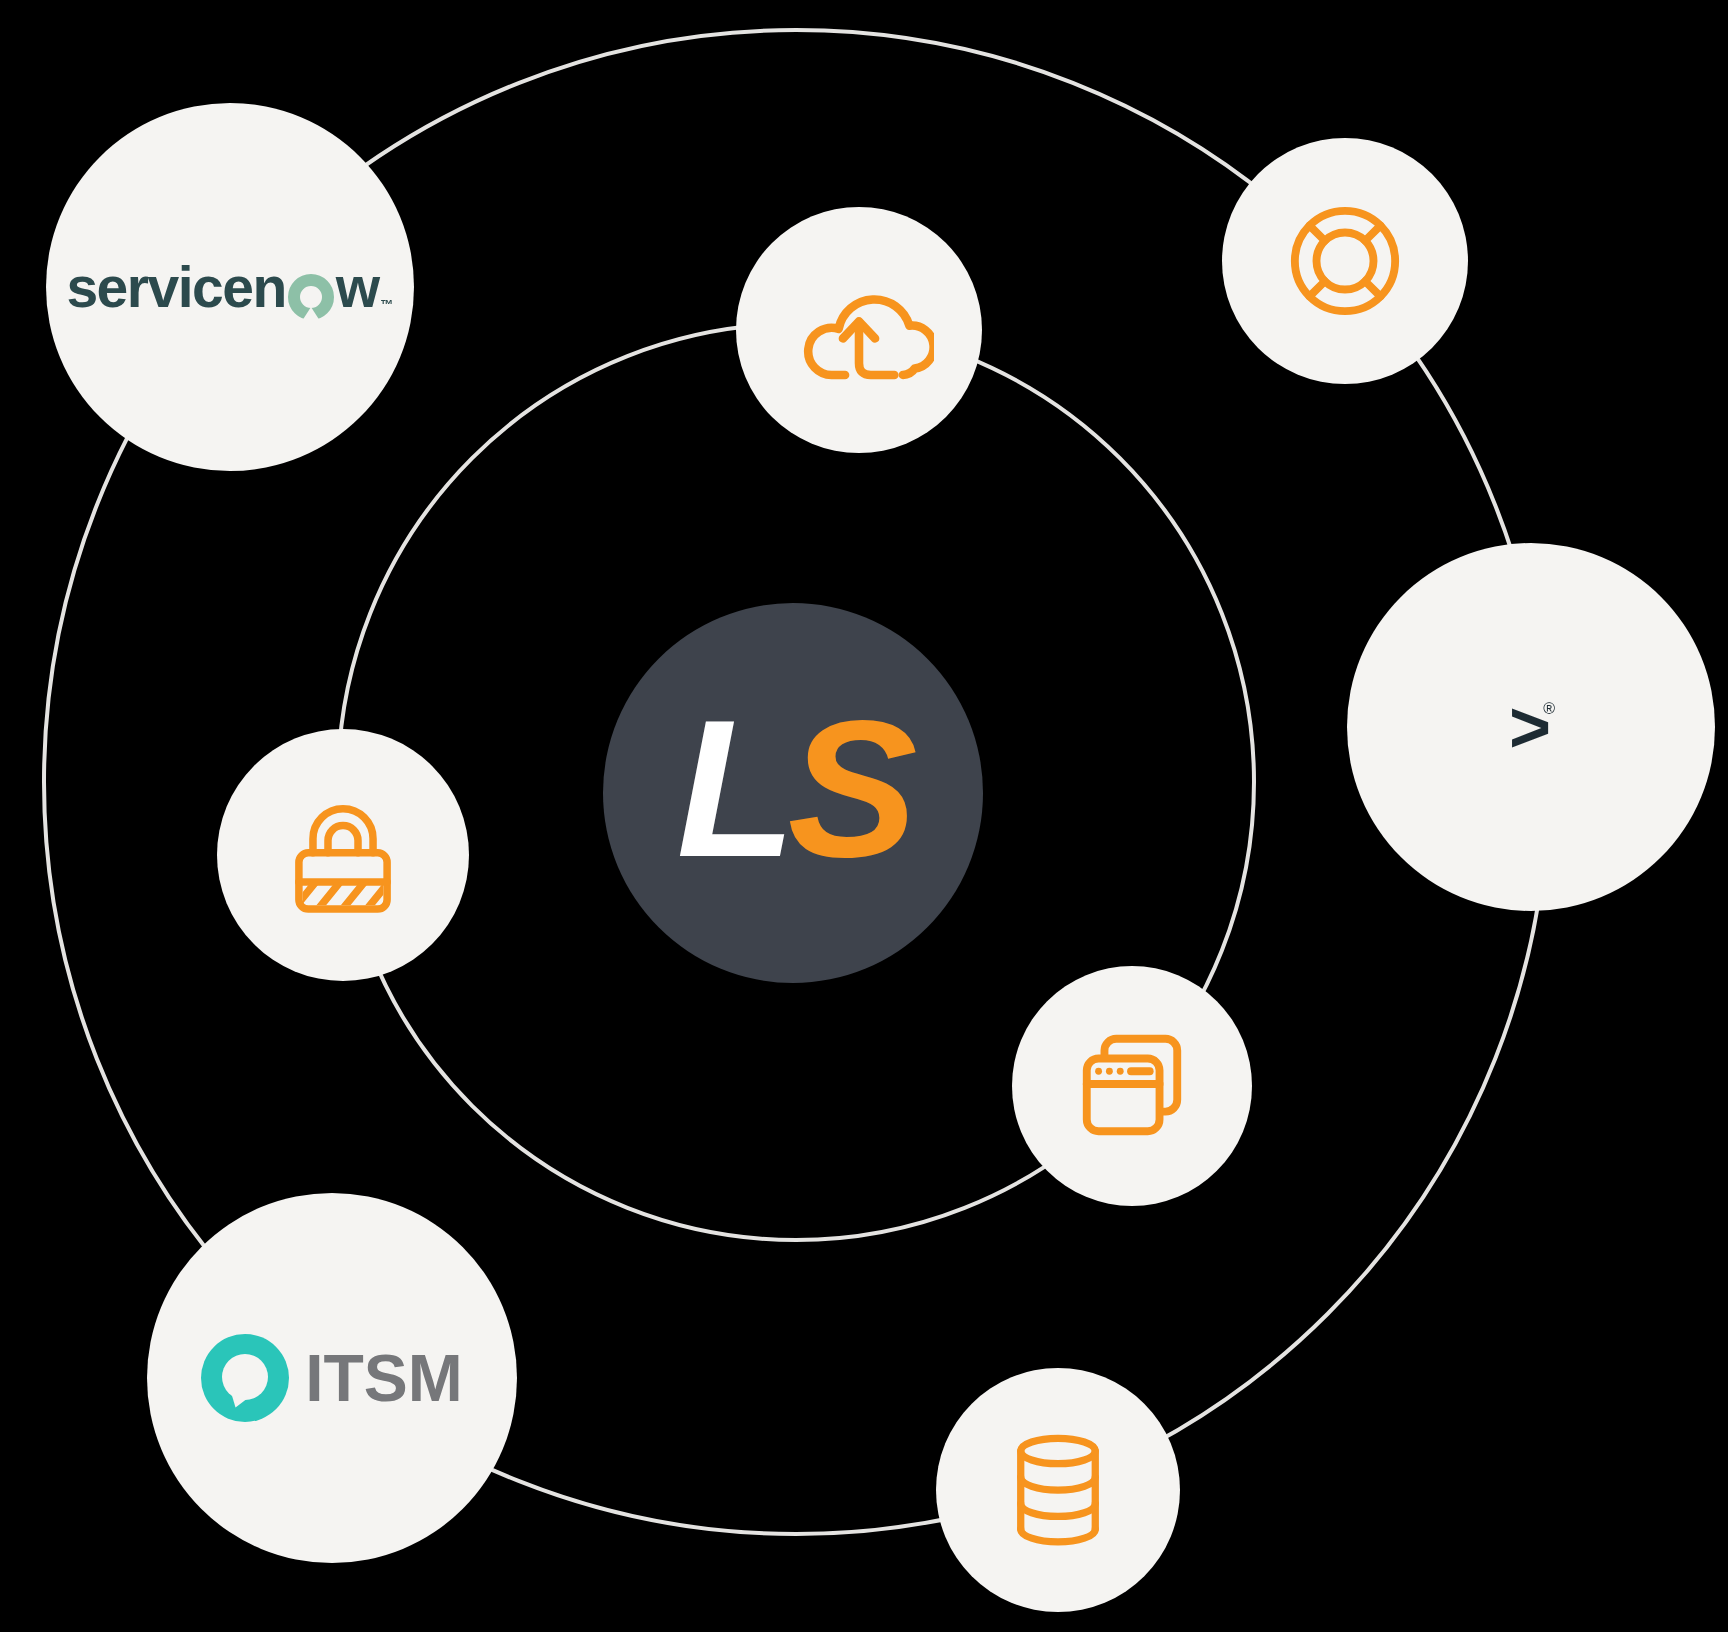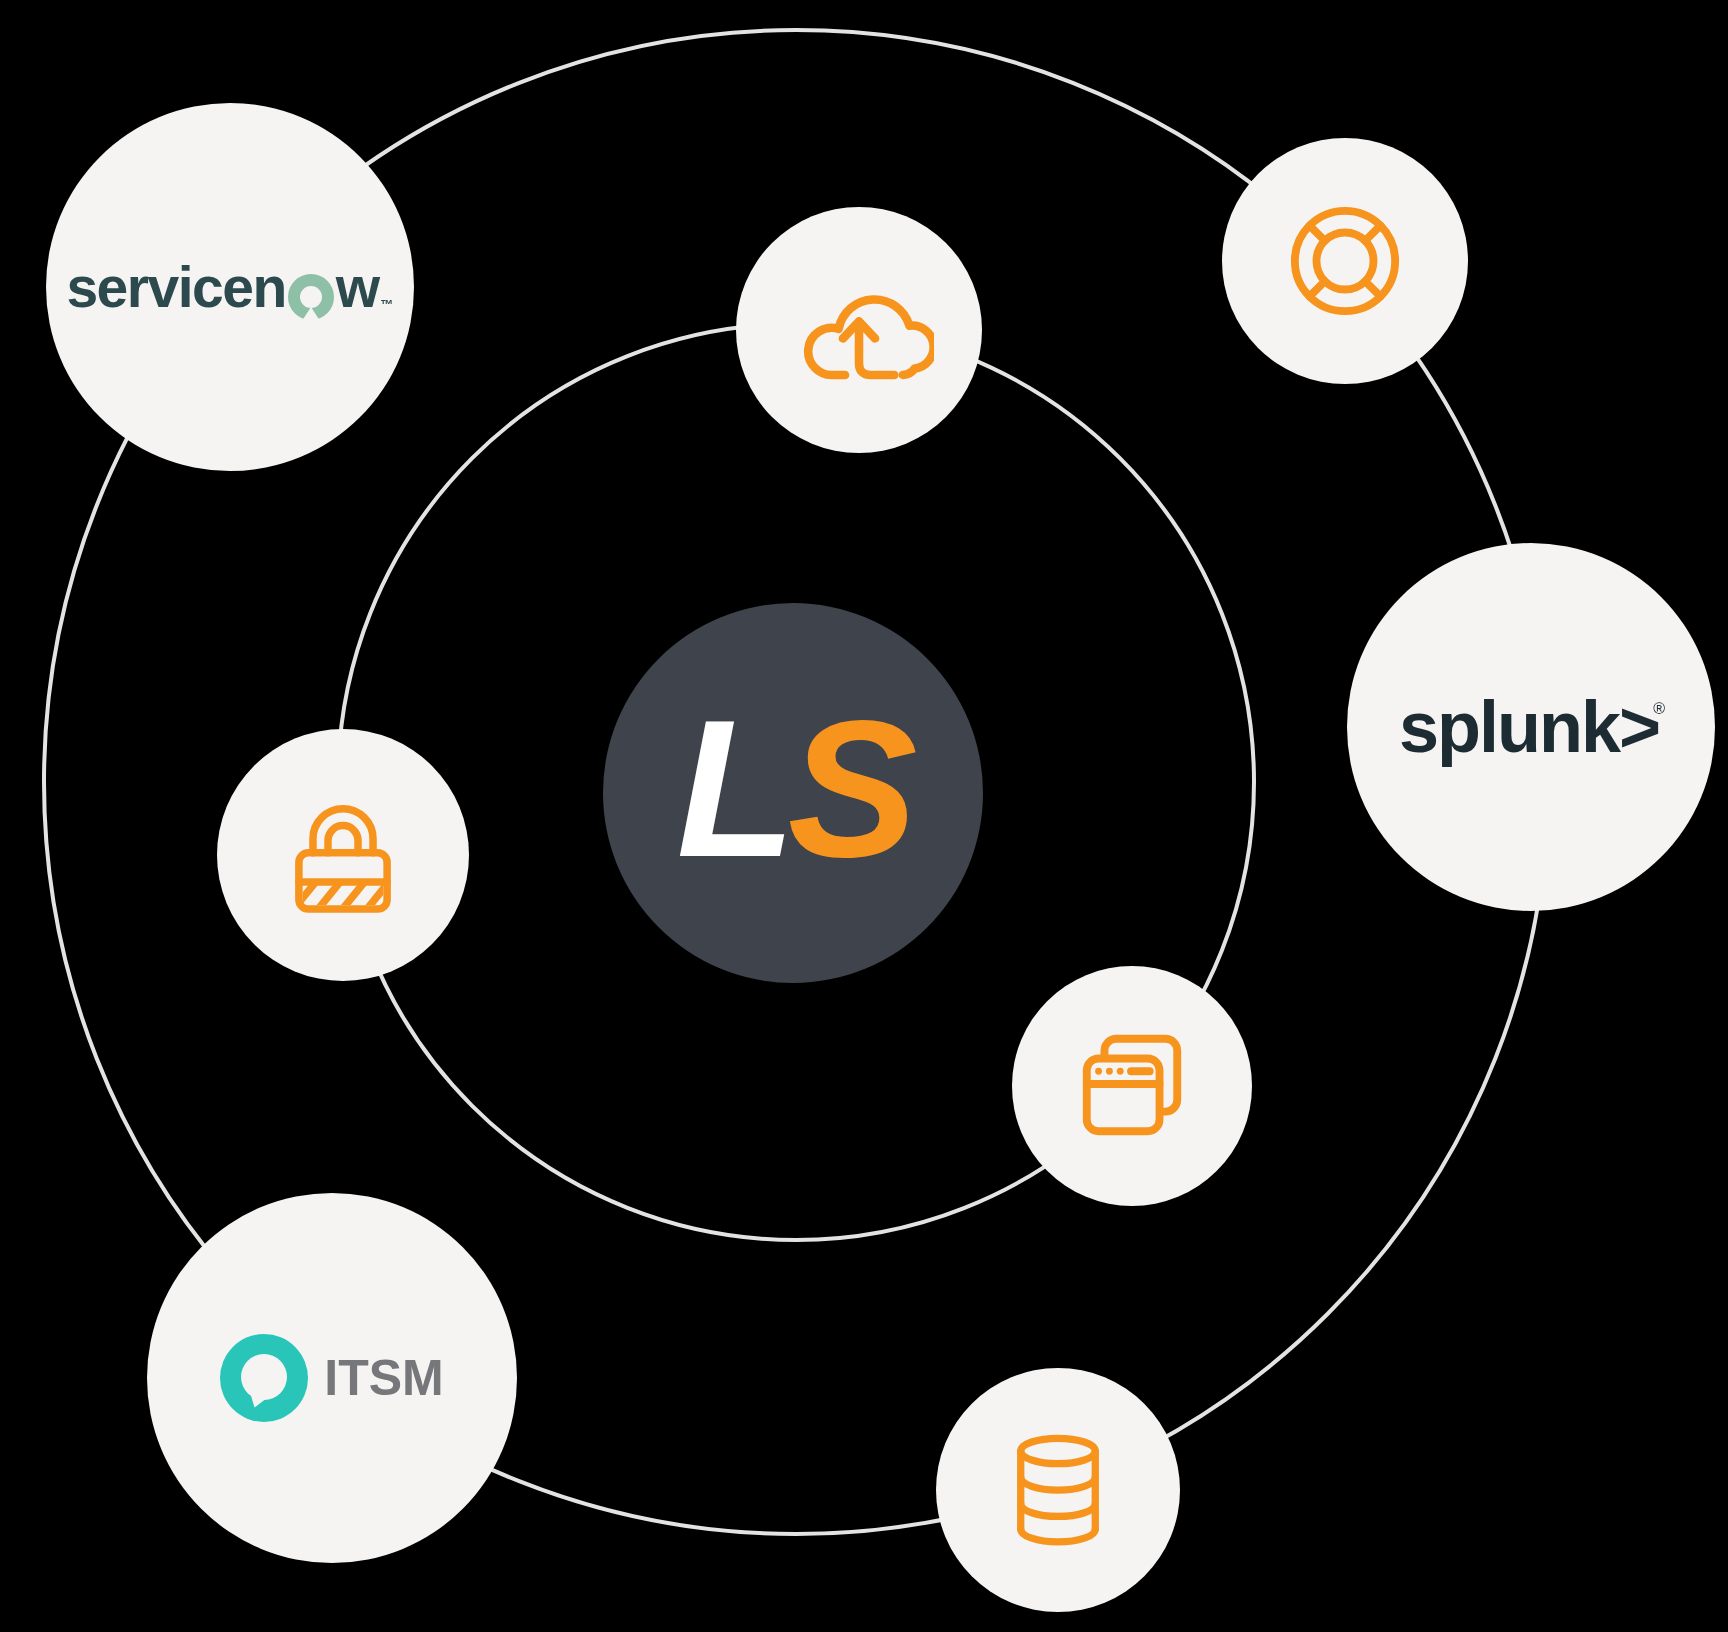--- a/index.html
+++ b/index.html
@@ -129,21 +129,21 @@
     position: absolute;
     left: 26px; top: 58px;
     width: 0; height: 0;
     border-left: 11px solid transparent;
     border-right: 11px solid transparent;
     border-top: 16px solid var(--node-fill, #f5f4f2);
     transform: rotate(18deg);
   }
   .itsm-text {
     color: var(--itsm-text, #76777a);
-    font-size: 50px;
+    font-size: 66px;
     font-weight: 800;
     letter-spacing: 0px;
   }
 
   
   .st {
     stroke: var(--accent-orange, #f7941e);
     stroke-width: 8;
     fill: none;
     stroke-linecap: round;
@@ -186,21 +186,20 @@
   <div class="node lifering">
     <svg width="118" viewBox="0 0 120 120">
       <circle class="st" cx="60" cy="60" r="51" stroke-width="7.5"></circle>
       <circle class="st" cx="60" cy="60" r="29" stroke-width="7.5"></circle>
       <path class="st" stroke-width="7.5" d="M80.5,39.5 L96,24 M39.5,39.5 L24,24 M80.5,80.5 L96,96 M39.5,80.5 L24,96"></path>
     </svg>
   </div>
 
   <div class="node splunk">
     <div class="splunk-logo">
-      <span>splunk</span>
         <span>&gt;</span>
         <span class="splunk-reg">®</span>
     </div>
   </div>
 
   <div class="node lock">
     <svg width="122" viewBox="0 0 130 140">
       <defs>
         <clipPath id="lockclip">
             <rect x="22" y="100" width="86" height="24" rx="4"></rect>

